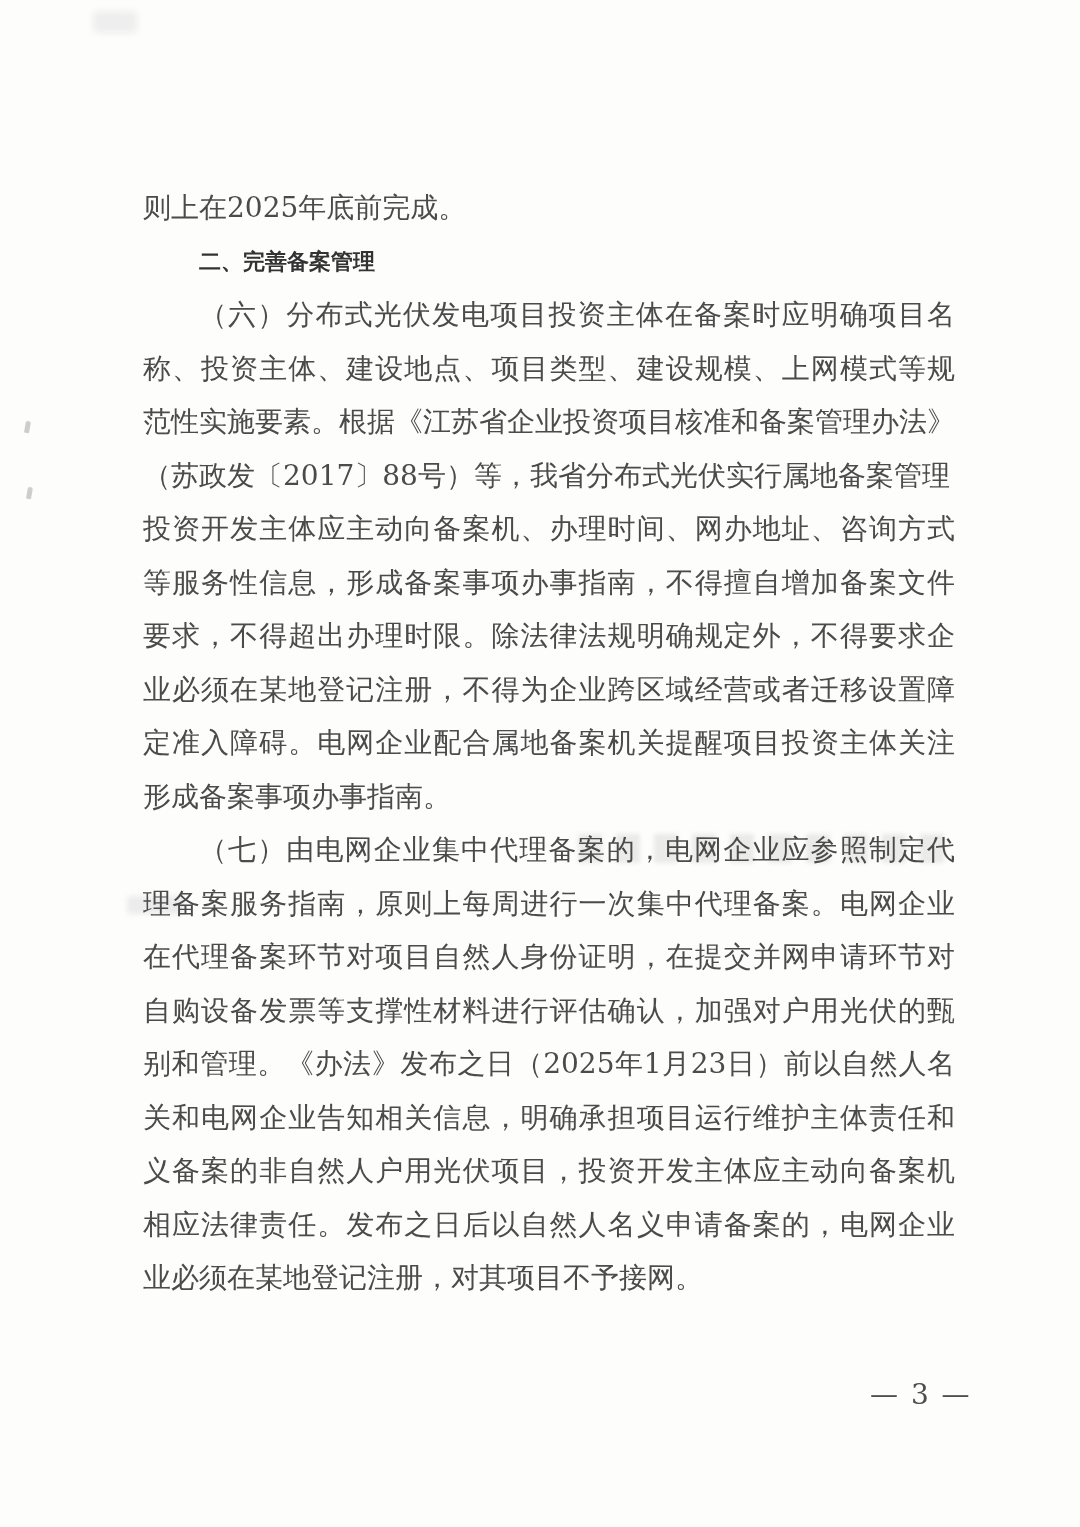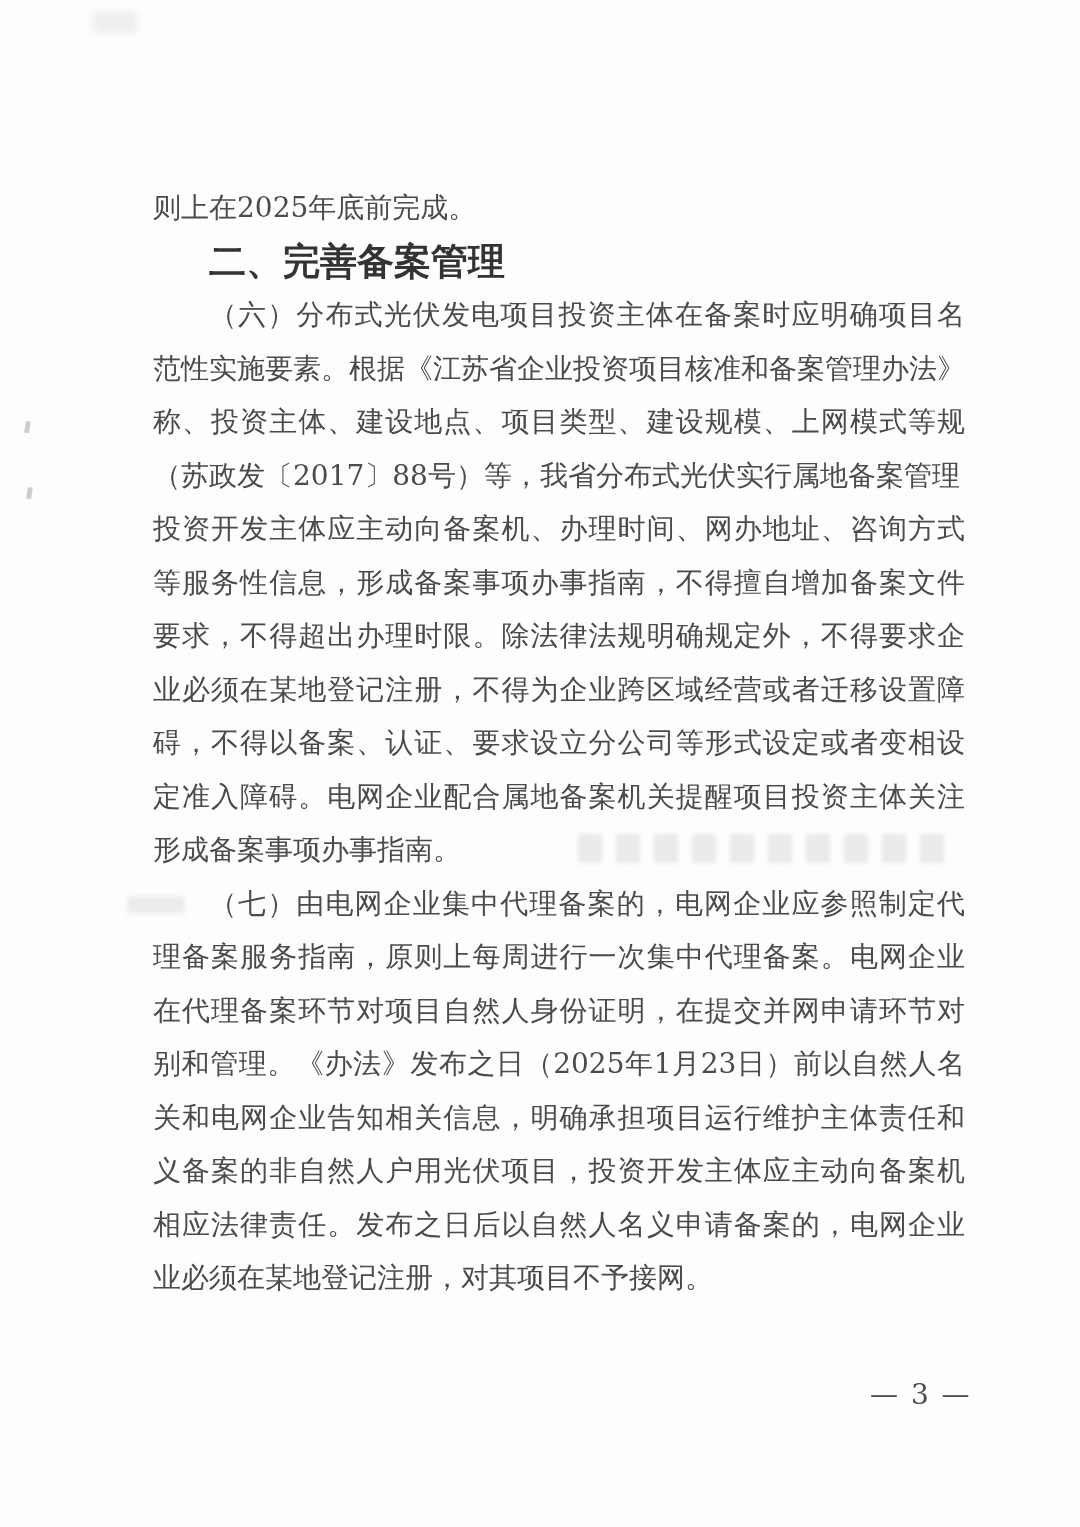--- a/index.html
+++ b/index.html
@@ -12,21 +12,21 @@
     width: 1080px;
     height: 1527px;
     background: #fdfdfc;
     overflow: hidden;
     font-family: "DejaVu Serif", "Liberation Serif", serif;
   }
 
   
   .textblock {
     position: absolute;
-    left: 153px;
+    left: 143px;
     top: 181px;
     width: 812px;
   }
   .ln {
     height: 53.5px;
     line-height: 53.5px;
     font-size: 28px;
     color: #4b4b4b;
     text-align: justify;
     text-align-last: justify;
@@ -36,21 +36,21 @@
   .ln.end {
     text-align: left;
     text-align-last: left;
   }
   .ln.indent {
     padding-left: 56px;
   }
   .ln.heading {
     font-family: "DejaVu Sans", "Liberation Sans", sans-serif;
     font-weight: 700;
-    font-size: 37px;
+    font-size: 22px;
     color: #333333;
     text-align: left;
     text-align-last: left;
     padding-left: 56px;
   }
 
   
   .pagenum {
     position: absolute;
     left: 870px;
@@ -120,33 +120,33 @@
   <div class="smudge-top"></div>
   <div class="margin-mark m1"></div>
   <div class="margin-mark m2"></div>
   <div class="smudge-para"></div>
   <div class="ghost-band"></div>
 
   <div class="textblock">
     <div class="ln end">则上在2025年底前完成。</div>
     <div class="ln heading">二、完善备案管理</div>
     <div class="ln indent">（六）分布式光伏发电项目投资主体在备案时应明确项目名</div>
+    <div class="ln">称、投资主体、建设地点、项目类型、建设规模、上网模式等规</div>
     <div class="ln">范性实施要素。根据《江苏省企业投资项目核准和备案管理办法》</div>
-    <div class="ln">称、投资主体、建设地点、项目类型、建设规模、上网模式等规</div>
     <div class="ln">（苏政发〔2017〕88号）等，我省分布式光伏实行属地备案管理，</div>
     <div class="ln">投资开发主体应主动向备案机、办理时间、网办地址、咨询方式</div>
     <div class="ln">等服务性信息，形成备案事项办事指南，不得擅自增加备案文件</div>
     <div class="ln">要求，不得超出办理时限。除法律法规明确规定外，不得要求企</div>
     <div class="ln">业必须在某地登记注册，不得为企业跨区域经营或者迁移设置障</div>
-    <div class="ln">碍，不得以备案、认证、要求设立分公司等形式设定或者变相设</div>
     <div class="ln">定准入障碍。电网企业配合属地备案机关提醒项目投资主体关注</div>
     <div class="ln end">形成备案事项办事指南。</div>
     <div class="ln indent">（七）由电网企业集中代理备案的，电网企业应参照制定代</div>
     <div class="ln">理备案服务指南，原则上每周进行一次集中代理备案。电网企业</div>
     <div class="ln">在代理备案环节对项目自然人身份证明，在提交并网申请环节对</div>
+    <div class="ln">自购设备发票等支撑性材料进行评估确认，加强对户用光伏的甄</div>
     <div class="ln">别和管理。《办法》发布之日（2025年1月23日）前以自然人名</div>
     <div class="ln">关和电网企业告知相关信息，明确承担项目运行维护主体责任和</div>
     <div class="ln">义备案的非自然人户用光伏项目，投资开发主体应主动向备案机</div>
     <div class="ln">相应法律责任。发布之日后以自然人名义申请备案的，电网企业</div>
     <div class="ln end">业必须在某地登记注册，对其项目不予接网。</div>
   </div>
 
   <div class="pagenum">— 3 —</div>
 
 </div>

